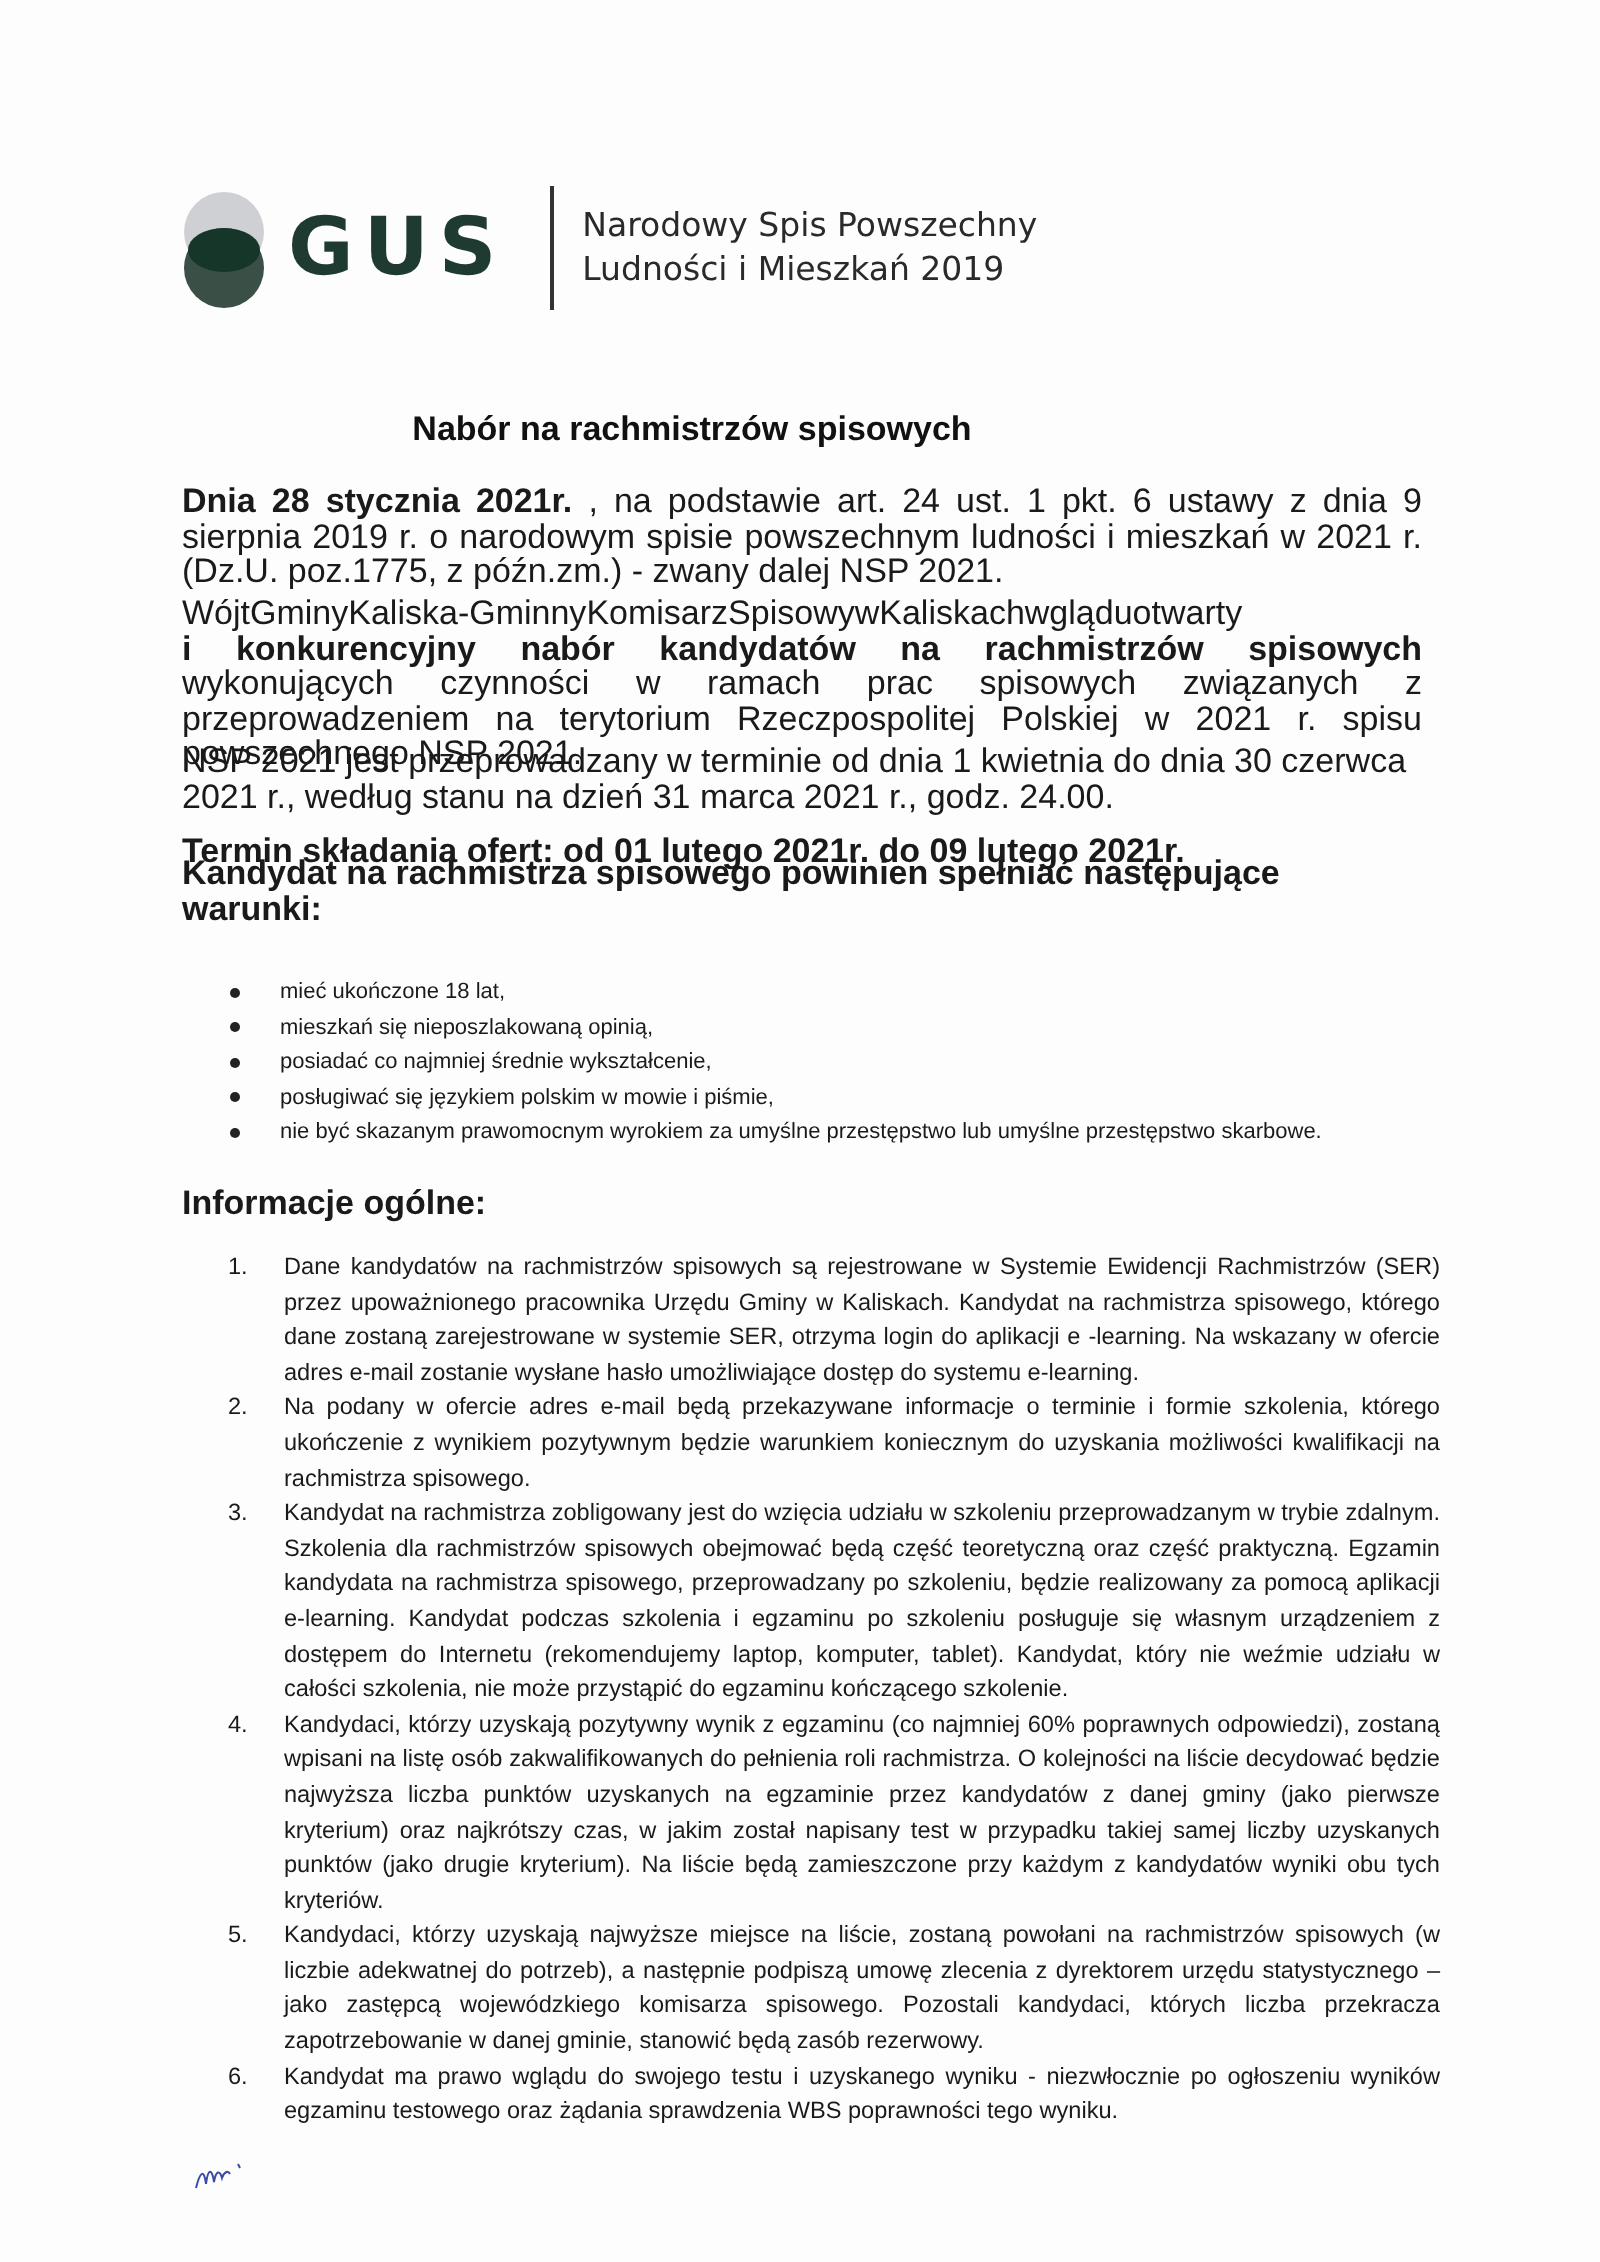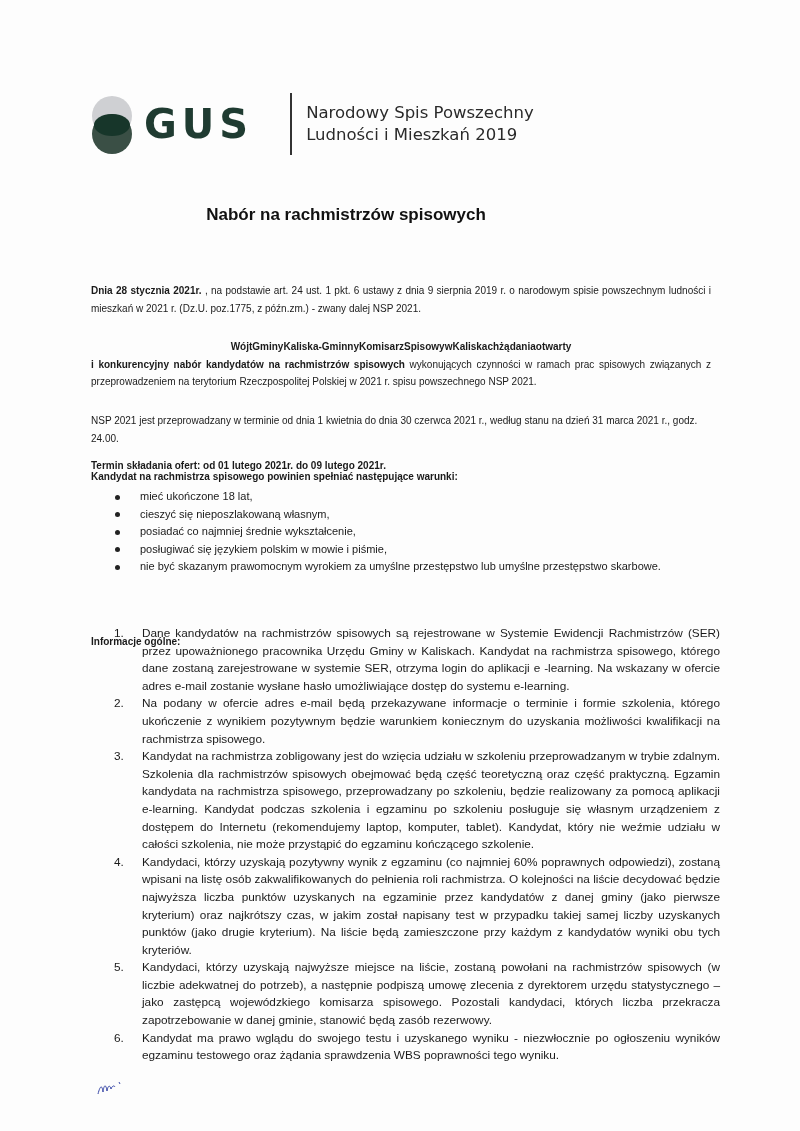--- a/index.html
+++ b/index.html
@@ -6,28 +6,28 @@
   body {
     width: 800px; height: 1131px; background: #fdfdfd; position: relative;
     font-family: "Liberation Sans", sans-serif; color: #1a1a1a; overflow: hidden;
   }
   .page { position: absolute; left: 0; top: 0; width: 800px; height: 1131px; }
   .header { position: absolute; left: 90px; top: 84px; height: 80px; display: flex; align-items: center; }
   .logo-mark { position: relative; width: 46px; height: 60px; margin-right: 8px; }
   .circle-top { position: absolute; left: 2px; top: 2px; width: 40px; height: 40px; border-radius: 50%; background: #cfd0d3; }
   .circle-bottom { position: absolute; left: 2px; top: 20px; width: 40px; height: 40px; border-radius: 50%; background: #3a4f45; }
   .circle-overlap { position: absolute; left: 4px; top: 20px; width: 36px; height: 22px; border-radius: 50% 50% 50% 50% / 50% 50% 50% 50%; background: #17362a; }
-  .logo-text { font-family: "DejaVu Sans", sans-serif; font-size: 40px; font-weight: bold; color: #1f3b31; letter-spacing: 5px; margin-right: 37px; }
+  .logo-text { font-family: "DejaVu Sans", sans-serif; font-size: 40px; font-weight: bold; color: #1f3b31; letter-spacing: 5px; margin-right: 22px; }
   .logo-divider { width: 2px; height: 62px; background: #333; margin-right: 14px; }
   .logo-sub { font-family: "DejaVu Sans", sans-serif; font-size: 16.5px; line-height: 22px; color: #2a2a2a; }
   .title { position: absolute; left: 0; width: 692px; top: 205px; text-align: center; font-size: 17px; font-weight: bold; color: #111; }
-  .para { position: absolute; left: 91px; width: 620px; font-size: 10px; line-height: 17.5px; color: #1a1a1a; margin-top: 40px; }
+  .para { position: absolute; left: 91px; width: 620px; font-size: 17px; line-height: 17.5px; color: #1a1a1a; }
   .para b { font-weight: bold; }
   .justify { text-align: justify; }
-  .wide-spaced { display: flex; justify-content: center; font-weight: bold; }
+  .wide-spaced { display: flex; justify-content: flex-start; font-weight: normal; }
   .bullets { position: absolute; left: 112px; top: 488px; width: 620px; font-size: 11px; line-height: 17.6px; }
   .bullet-item { display: flex; }
   .bullet-dot { width: 28px; flex-shrink: 0; }
   .bullet-dot::before { content: ""; display: inline-block; width: 5px; height: 5px; border-radius: 50%; background: #222; vertical-align: middle; margin-left: 3px; }
   .numlist { position: absolute; left: 114px; top: 625px; width: 606px; font-size: 11.8px; line-height: 17.6px; }
   .num-item { display: flex; }
   .num-label { width: 28px; flex-shrink: 0; }
   .num-text { flex: 1; text-align: justify; }
   .signature { position: absolute; left: 96px; top: 1068px; width: 30px; height: 30px; }
 </style>
@@ -60,42 +60,42 @@
     <div class="wide-spaced" id="ann-line1">
         <span>Wójt</span>
         <span>Gminy</span>
         <span>Kaliska</span>
         <span>-</span>
         <span>Gminny</span>
         <span>Komisarz</span>
         <span>Spisowy</span>
         <span>w</span>
         <span>Kaliskach</span>
-        <span>żądania</span>
+        <span>wglądu</span>
         <span>otwarty</span>
       </div>
     <div class="justify">
       <b>i konkurencyjny nabór kandydatów na rachmistrzów spisowych</b><span> wykonujących czynności w ramach prac spisowych związanych z przeprowadzeniem na terytorium Rzeczpospolitej Polskiej w 2021 r. spisu powszechnego NSP 2021.</span>
     </div>
   </div>
 
   <div class="para" style="top:372px;">NSP 2021 jest przeprowadzany w terminie od dnia 1 kwietnia do dnia 30 czerwca 2021 r., według stanu na dzień 31 marca 2021 r., godz. 24.00.</div>
 
   <div class="para" style="top:417px;font-weight:bold;">Termin składania ofert: od 01 lutego 2021r. do 09 lutego 2021r.</div>
 
   <div class="para" style="top:428px;font-weight:bold;">Kandydat na rachmistrza spisowego powinien spełniać następujące warunki:</div>
 
   <div class="bullets" id="bullets">
       <div class="bullet-item">
         <span class="bullet-dot"></span>
         <span>mieć ukończone 18 lat,</span>
       </div>
       <div class="bullet-item">
         <span class="bullet-dot"></span>
-        <span>cieszyć się nieposzlakowaną własnym,</span>
+        <span>mieszkań się nieposzlakowaną opinią,</span>
       </div>
       <div class="bullet-item">
         <span class="bullet-dot"></span>
         <span>posiadać co najmniej średnie wykształcenie,</span>
       </div>
       <div class="bullet-item">
         <span class="bullet-dot"></span>
         <span>posługiwać się językiem polskim w mowie i piśmie,</span>
       </div>
       <div class="bullet-item">

